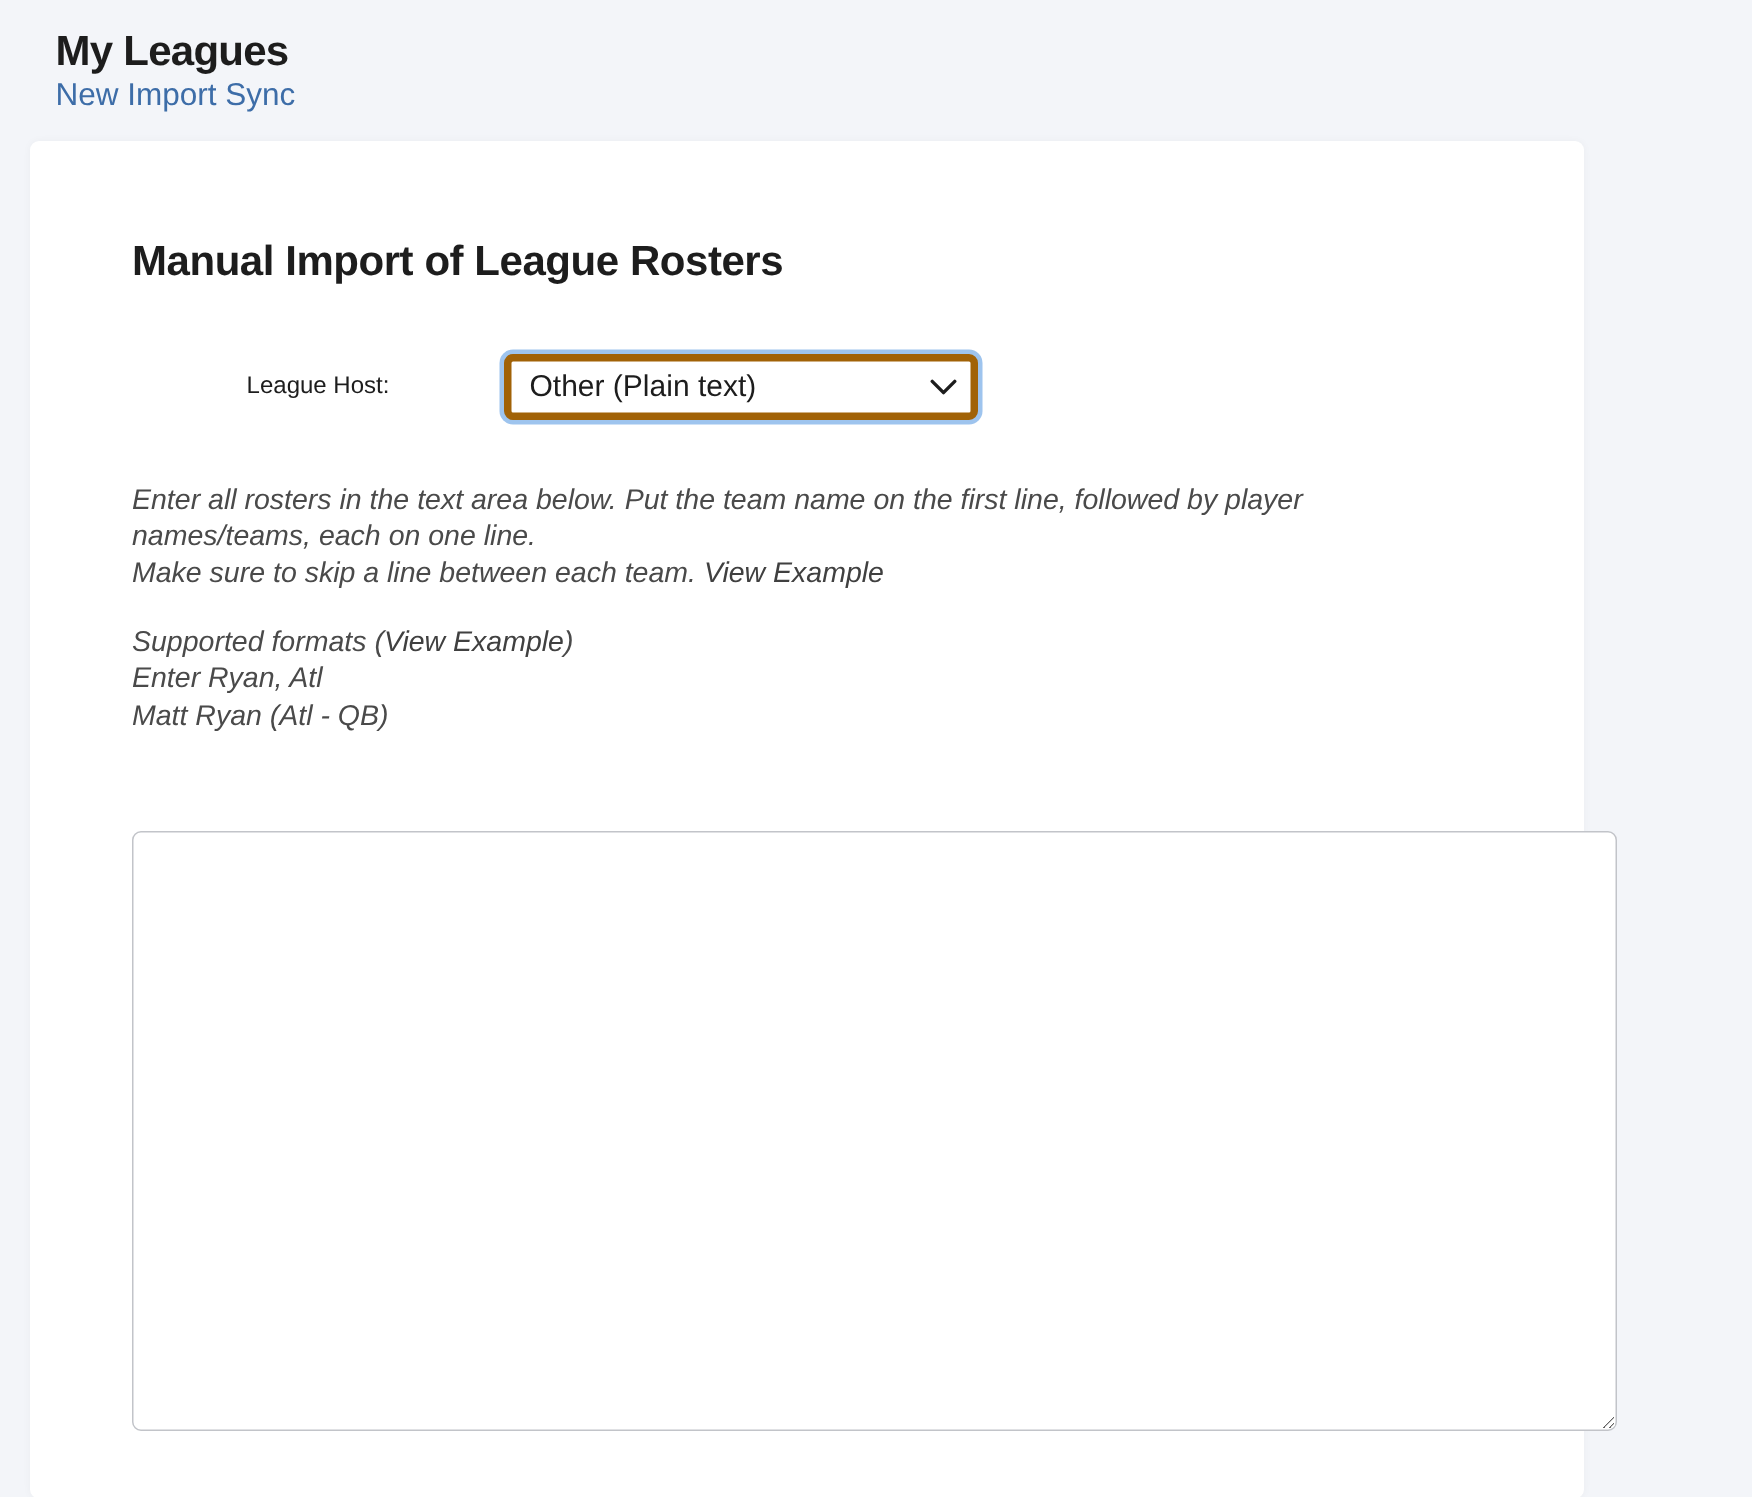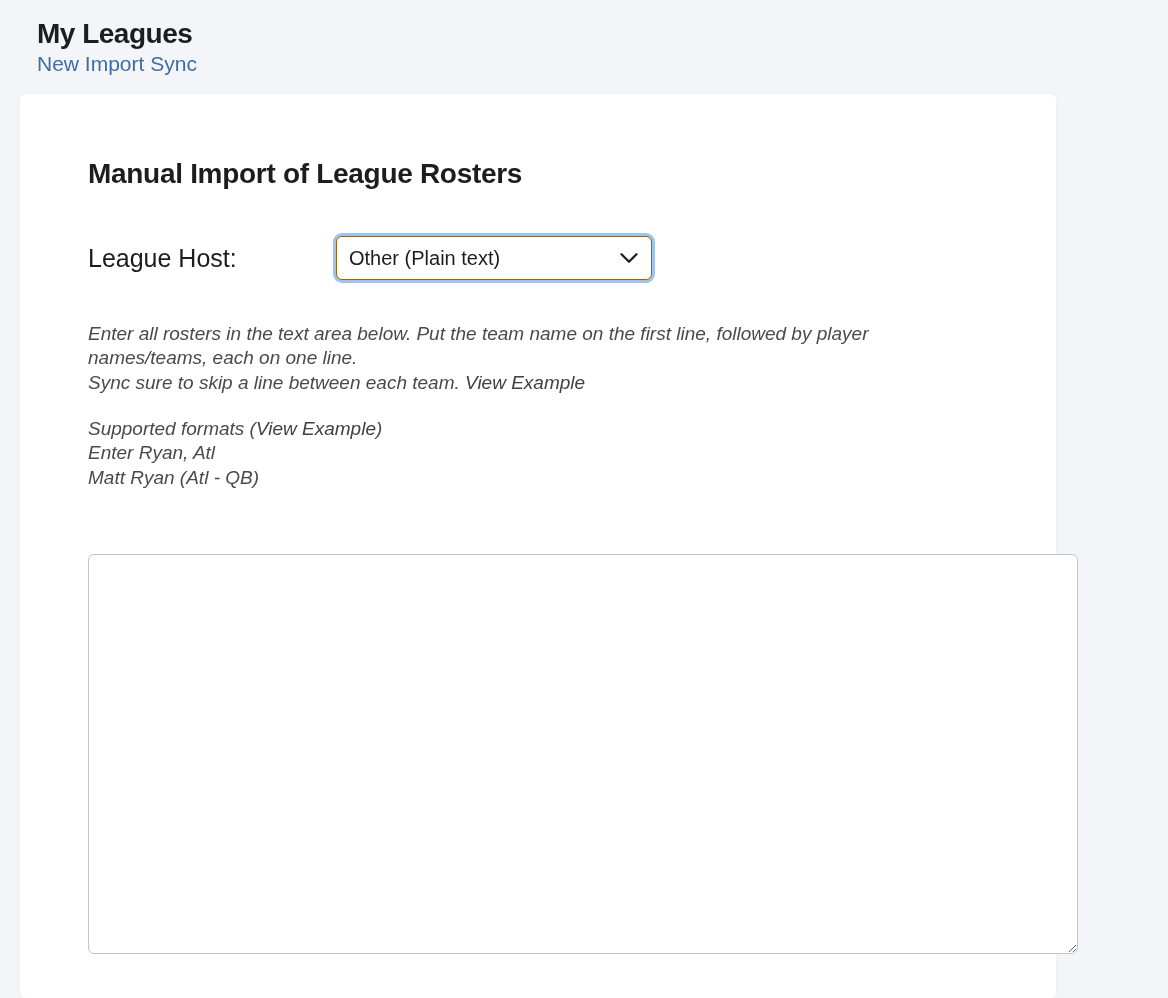--- a/index.html
+++ b/index.html
@@ -46,35 +46,36 @@
       color: #1d1d1d;
       letter-spacing: -0.3px;
       margin-bottom: 46px;
     }
     .row {
       display: flex;
       align-items: center;
       margin-bottom: 42px;
     }
     .row-label {
-      font-size: 25px;
+      font-size: 16px;
       color: #1d1d1d;
       width: 248px;
       font-weight: 400;
+      text-align: center;
     }
     .select-wrap {
       position: relative;
       display: inline-block;
     }
     select.league-host {
       width: 316px;
       height: 44px;
       font-size: 20px;
       padding: 6px 40px 6px 12px;
-      border: 1px solid #a16207;
+      border: 5px solid #a16207;
       border-radius: 6px;
       background: #ffffff;
       color: #1d1d1d;
       appearance: none;
       -webkit-appearance: none;
       outline: none;
       box-shadow: 0 0 0 3px #9ec4ee;
     }
     .chevron {
       position: absolute;
@@ -139,21 +140,21 @@
         <svg viewBox="0 0 24 14" xmlns="http://www.w3.org/2000/svg">
           <path d="M2 2 L12 12 L22 2" stroke="#1d1d1d" stroke-width="3" fill="none" stroke-linecap="round" stroke-linejoin="round"></path>
         </svg>
       </span>
     </div>
   </div>
 
   <div class="instructions">
     <div class="para">
       <span>Enter all rosters in the text area below. Put the team name on the first line, followed by player names/teams, each on one line.</span><br>
-      <span>Sync sure to skip a line between each team. </span><a href="#" class="ex-link">View Example</a>
+      <span>Make sure to skip a line between each team. </span><a href="#" class="ex-link">View Example</a>
     </div>
     <div class="para">
       <span>Supported formats (</span><a href="#" class="ex-link">View Example</a><span>)</span><br>
       <span>Enter Ryan, Atl</span><br>
       <span>Matt Ryan (Atl - QB)</span>
     </div>
   </div>
 
   <textarea class="roster-area" value="" style=""></textarea>
 </div>

